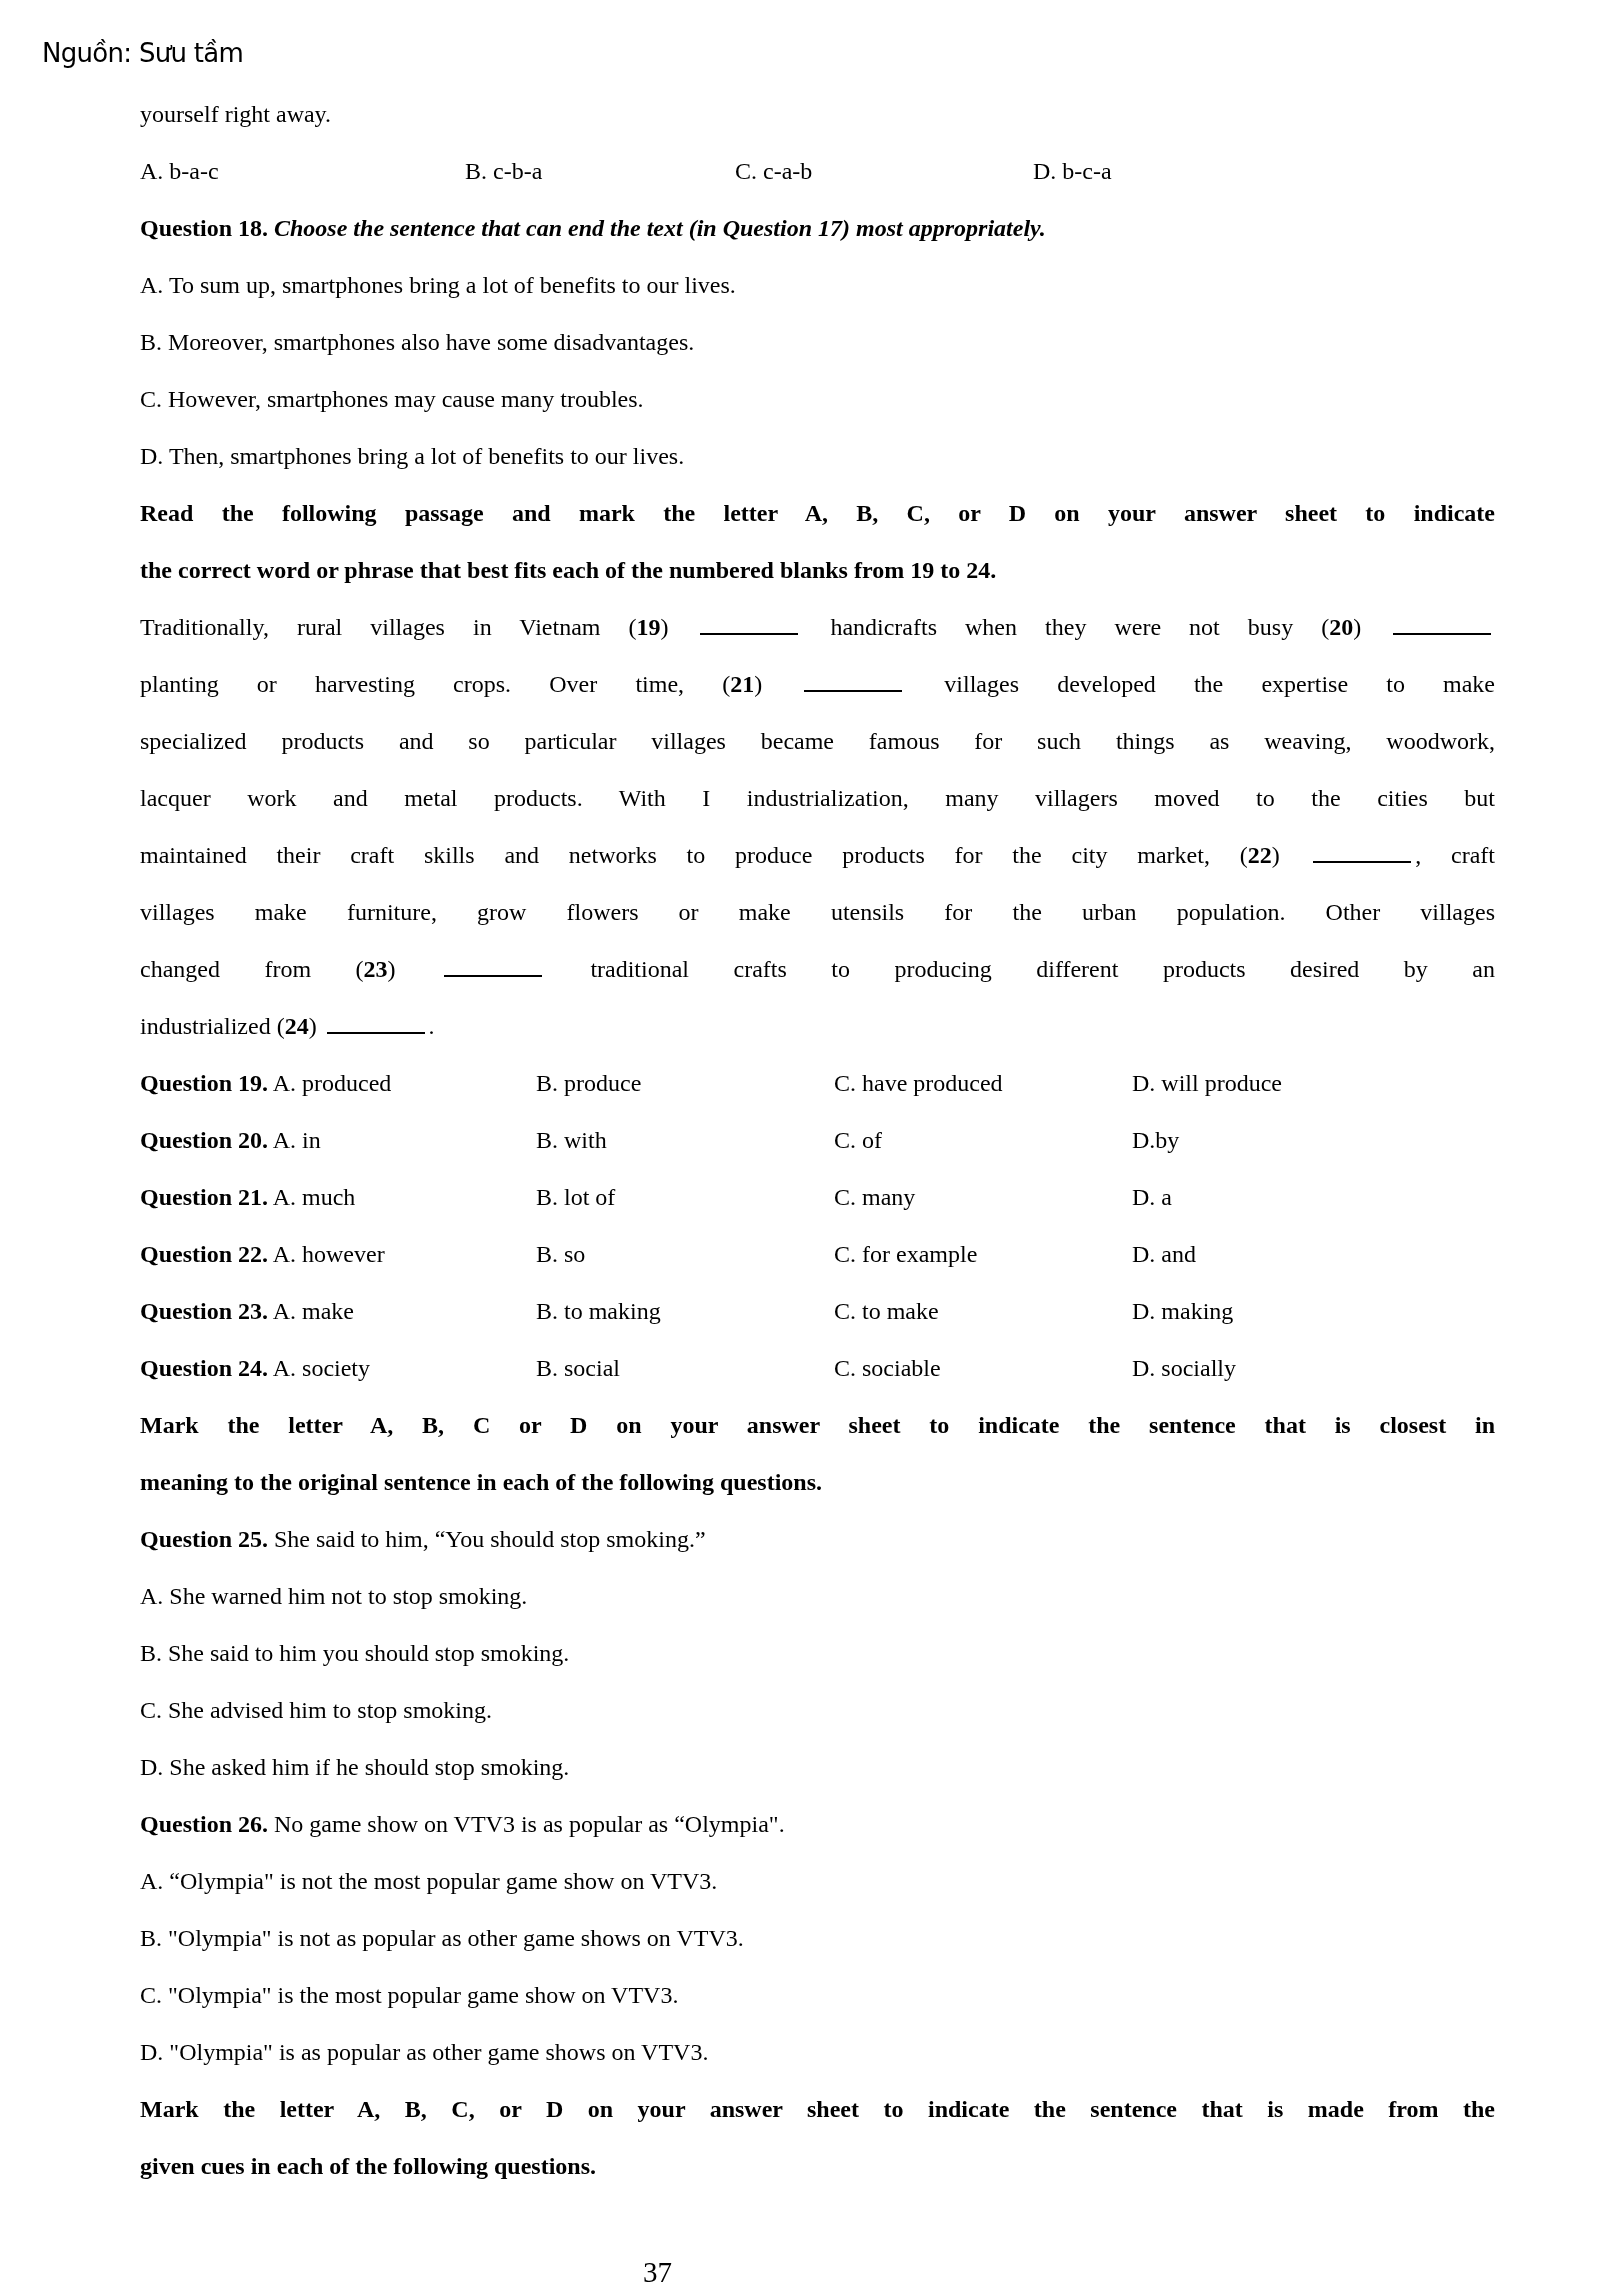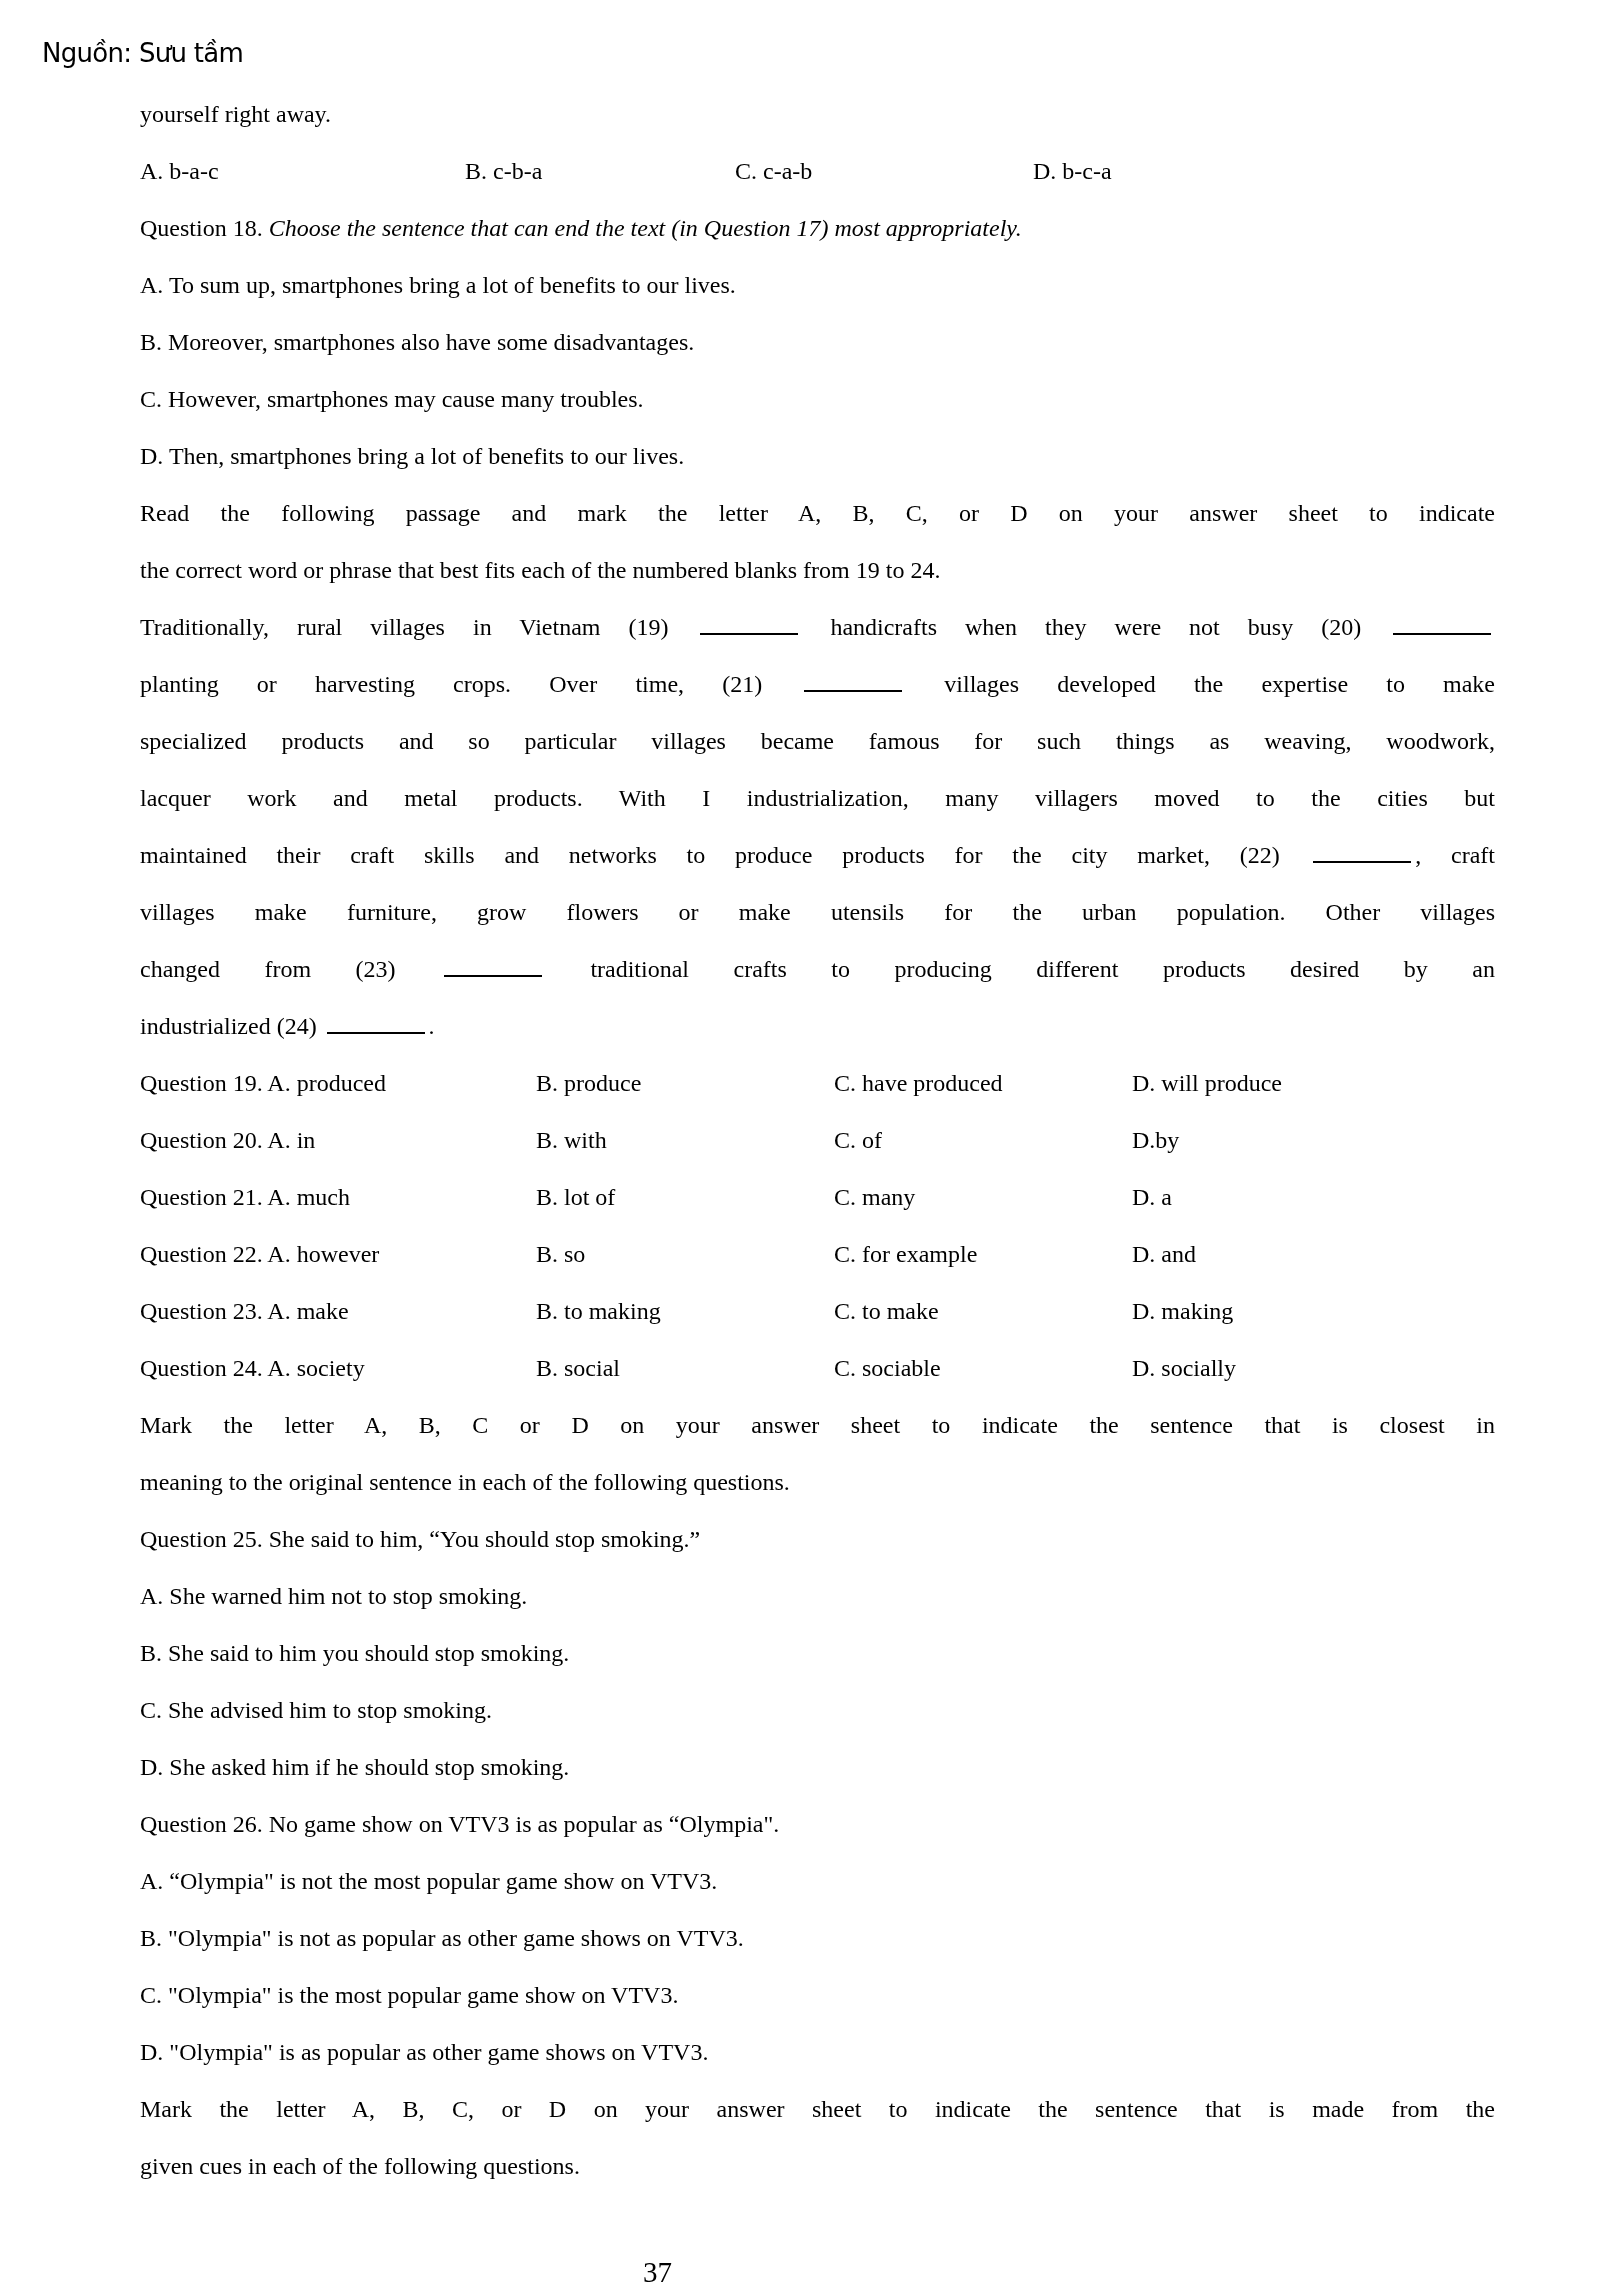--- a/index.html
+++ b/index.html
@@ -1,21 +1,21 @@
 <!DOCTYPE html>
 <html style="font-size:10.5px"><head>
 <meta charset="utf-8">
 <style>
   html, body { margin: 0; padding: 0; background: #ffffff; }
   body { width: 1623px; height: 2295px; position: relative; overflow: hidden; color: #000; }
   .src { position: absolute; left: 42px; top: 38px; font-family: "DejaVu Sans", sans-serif; font-size: 26px; letter-spacing: -0.7px; }
   .content { position: absolute; left: 140px; top: 86px; width: 1355px; font-family: "Liberation Serif", serif; font-size: 24px; }
   .line { height: 57px; line-height: 57px; white-space: nowrap; position: relative; }
   .just { text-align: justify; text-align-last: justify; white-space: normal; overflow: hidden; }
-  .b { font-weight: normal; }
+  .b { font-weight: bold; }
   .i { font-style: italic; }
   .blank { display: inline-block; width: 98px; border-bottom: 2.6px solid #000; height: 26px; vertical-align: baseline; margin: 0 3.9px; }
   .col { position: absolute; top: 0; }
   .opt4 .c0 { left: 0; } .opt4 .c1 { left: 298px; margin-left: 27px; } .opt4 .c2 { left: 595px; text-align: right; } .opt4 .c3 { left: 893px; }
   .qrow .c1 { left: 396px; } .qrow .c2 { left: 694px; } .qrow .c3 { left: 992px; }
   .pagenum { position: absolute; left: 0; width: 1315px; top: 2256px; text-align: center; font-family: "Liberation Serif", serif; font-size: 29px; }
 </style>
 </head>
 <body>
 

